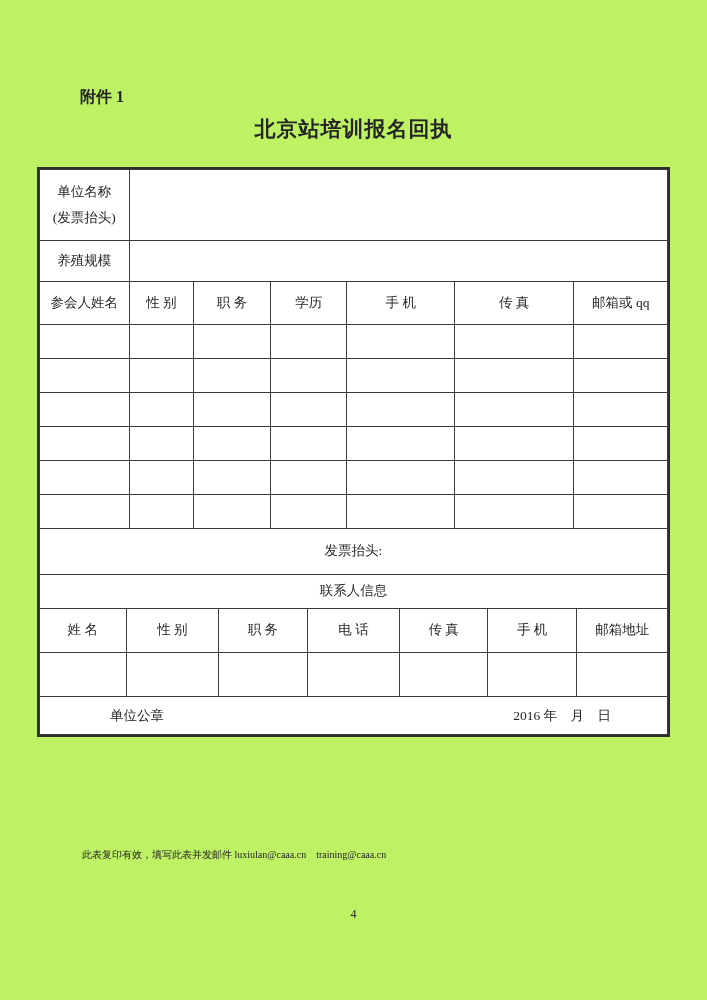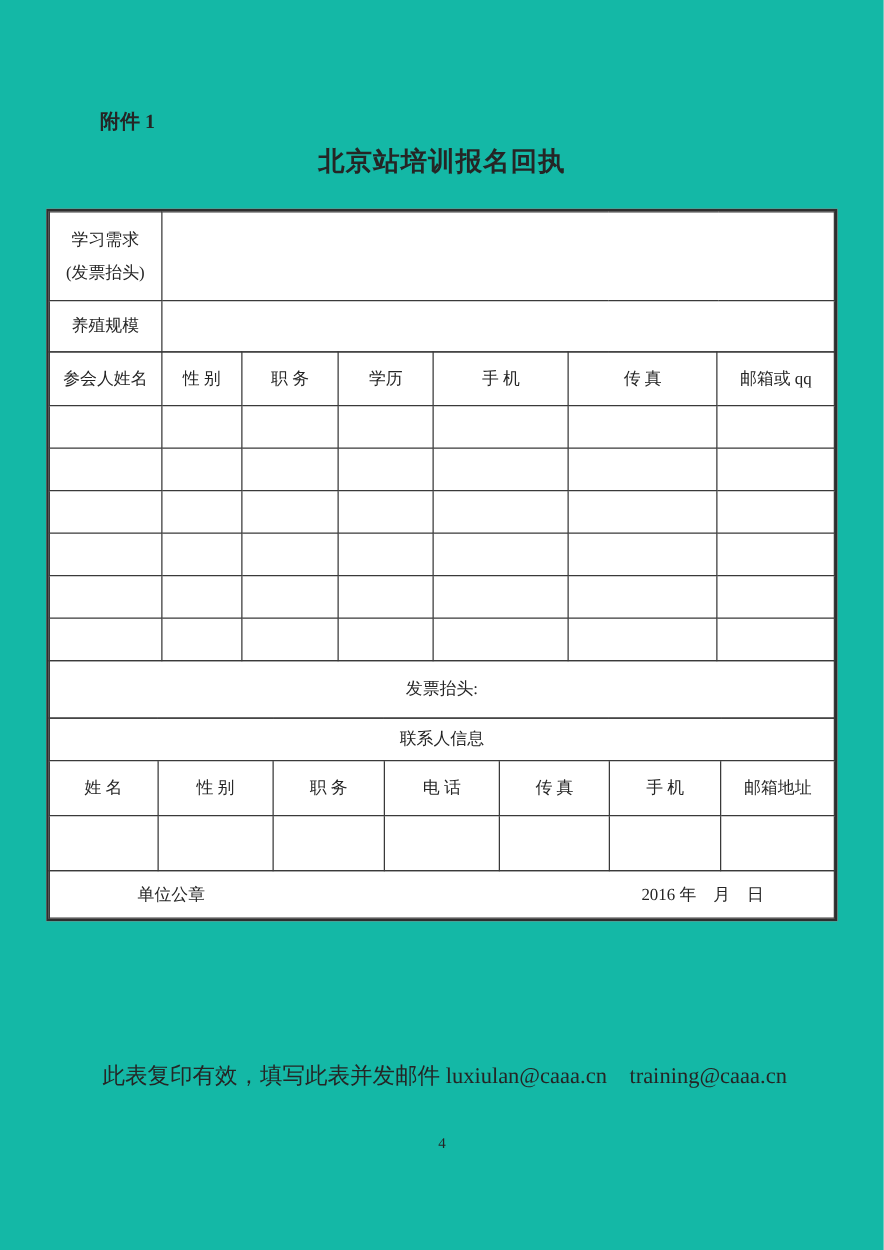--- a/index.html
+++ b/index.html
@@ -1,20 +1,20 @@
 <!DOCTYPE html>
 <html><head>
 <meta charset="utf-8">
 <style>
   html,body { margin:0; padding:0; background:#e9e9e9; }
   .page {
     position:relative;
     width:707px; height:1000px;
     margin:0 auto;
-    background:#14b8a6;
+    background:#bef264;
     font-family:"Liberation Serif","DejaVu Serif",serif;
     color:#252525;
     overflow:hidden;
   }
   .attachment {
     position:absolute; left:80px; top:87px;
     font-size:16px; font-weight:bold;
   }
   .doc-title {
     position:absolute; left:0; right:0; top:115px;
@@ -54,21 +54,21 @@
     transform:translateY(-50%);
     white-space:nowrap;
   }
   .date-label {
     position:absolute; right:56px; top:50%;
     transform:translateY(-50%);
     white-space:nowrap;
   }
   .footer-note {
     position:absolute; left:82px; top:848px;
-    font-size:18px;
+    font-size:10px;
     white-space:pre;
   }
   .page-number {
     position:absolute; left:0; right:0; top:907px;
     text-align:center;
     font-size:12px;
   }
 </style>
 </head>
 <body>
@@ -83,21 +83,21 @@
     <table class="sec">
       <colgroup>
           <col style="width:14.26%">
           <col style="width:57.05%">
           <col style="width:13.95%">
           <col style="width:14.74%">
         </colgroup>
       <tbody>
           <tr class="rh70">
         <td class="two-line">
-          <div>学习需求</div>
+          <div>单位名称</div>
           <div>(发票抬头)</div>
         </td>
         <td colspan="3"></td>
       </tr>
       <tr class="rh40">
         <td>养殖规模</td>
         <td colspan="3"></td>
       </tr>
     </tbody>
       </table>

